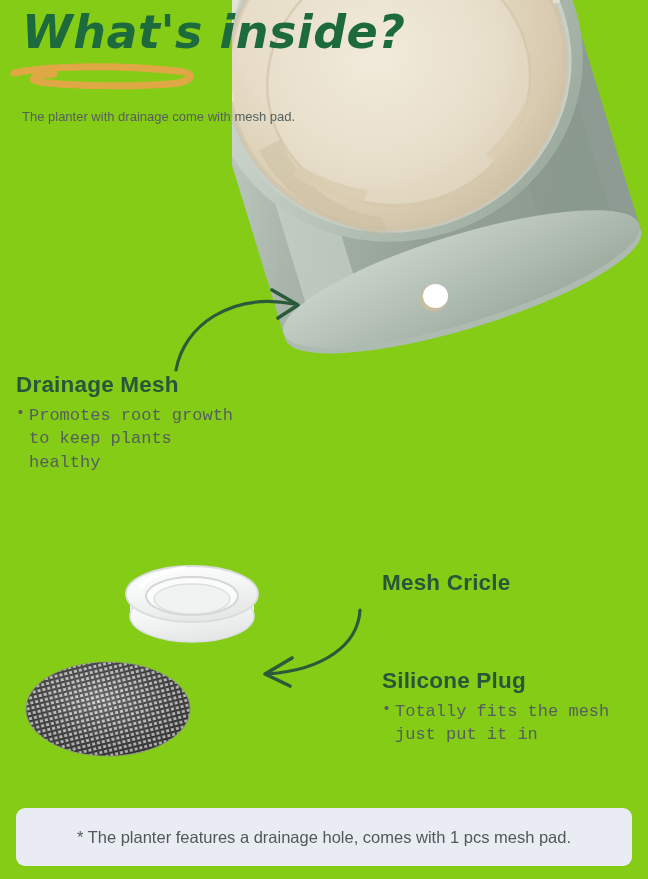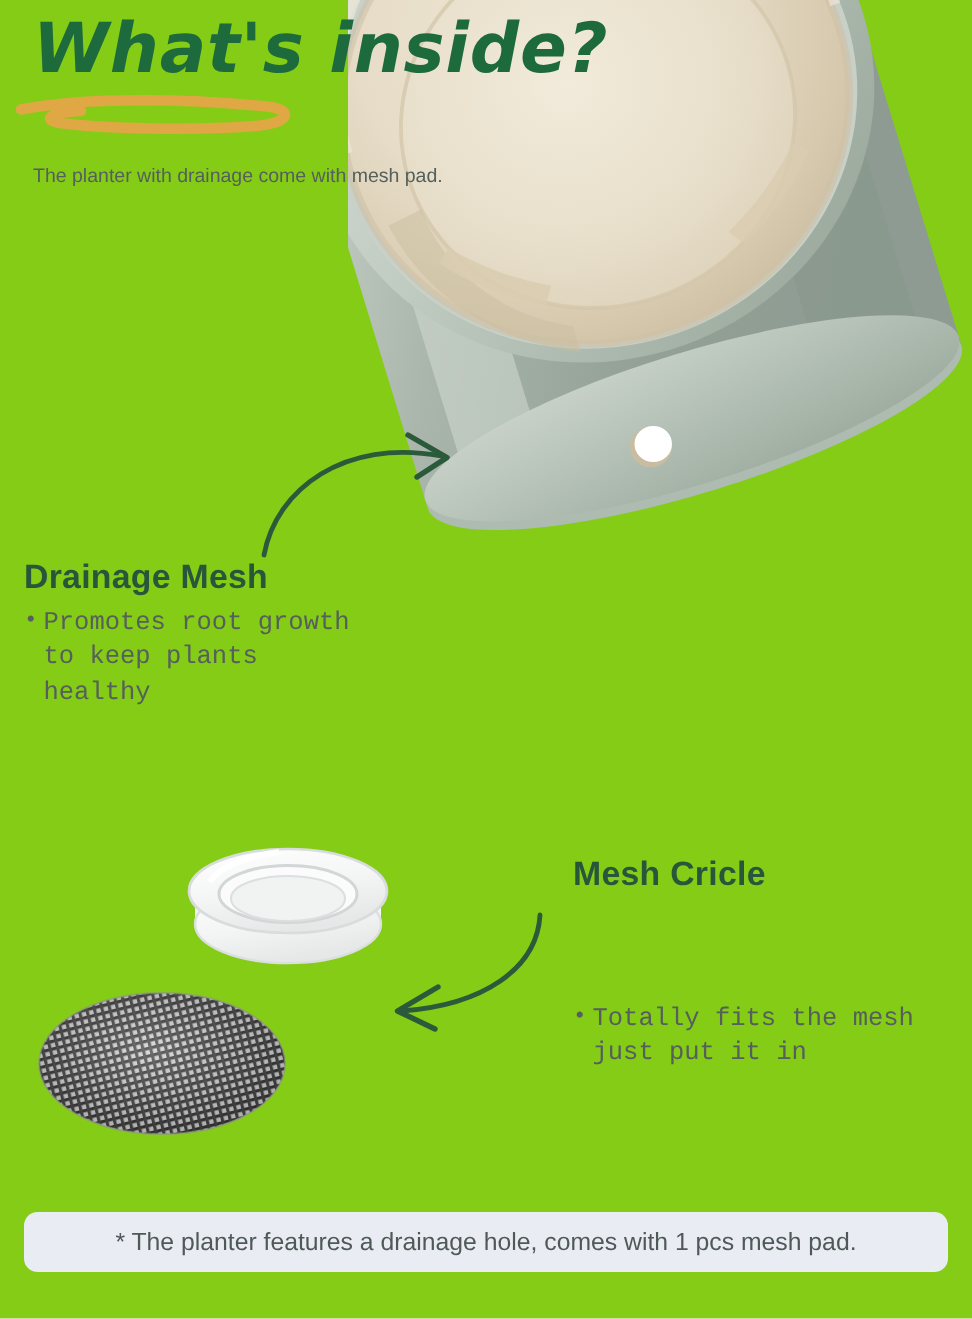--- a/index.html
+++ b/index.html
@@ -121,21 +121,21 @@
     width: 172px;
     height: 106px;
   }
 
   
   #footer-note {
     position: absolute;
     left: 16px;
     top: 808px;
     width: 616px;
-    height: 40px;
+    height: 58px;
     background: #e9ecf3;
     border-radius: 9px;
     display: flex;
     align-items: center;
     justify-content: center;
     text-align: center;
   }
   #footer-note-text {
     font-size: 16.5px;
     line-height: 1.34;
@@ -300,20 +300,21 @@
       <ellipse cx="86" cy="53" rx="82" ry="47" fill="url(#meshShade)"></ellipse>
     </g>
     <ellipse cx="86" cy="53" rx="82" ry="47" fill="none" stroke="#8f8f8f" stroke-width="1.2" opacity="0.6"></ellipse>
   </svg>
 
   <div class="feature-block" id="feature-mesh">
     <div class="feature-heading">Mesh Cricle</div>
   </div>
 
   <div class="feature-block" id="feature-plug">
+    <div class="feature-heading">Silicone Plug</div>
     <ul class="feature-list">
       <li>Totally fits the mesh just put it in</li>
     </ul>
   </div>
 
   <div id="footer-note">
     <div id="footer-note-text">* The planter features a drainage hole, comes with 1 pcs mesh pad.</div>
   </div>
 
 </div>

